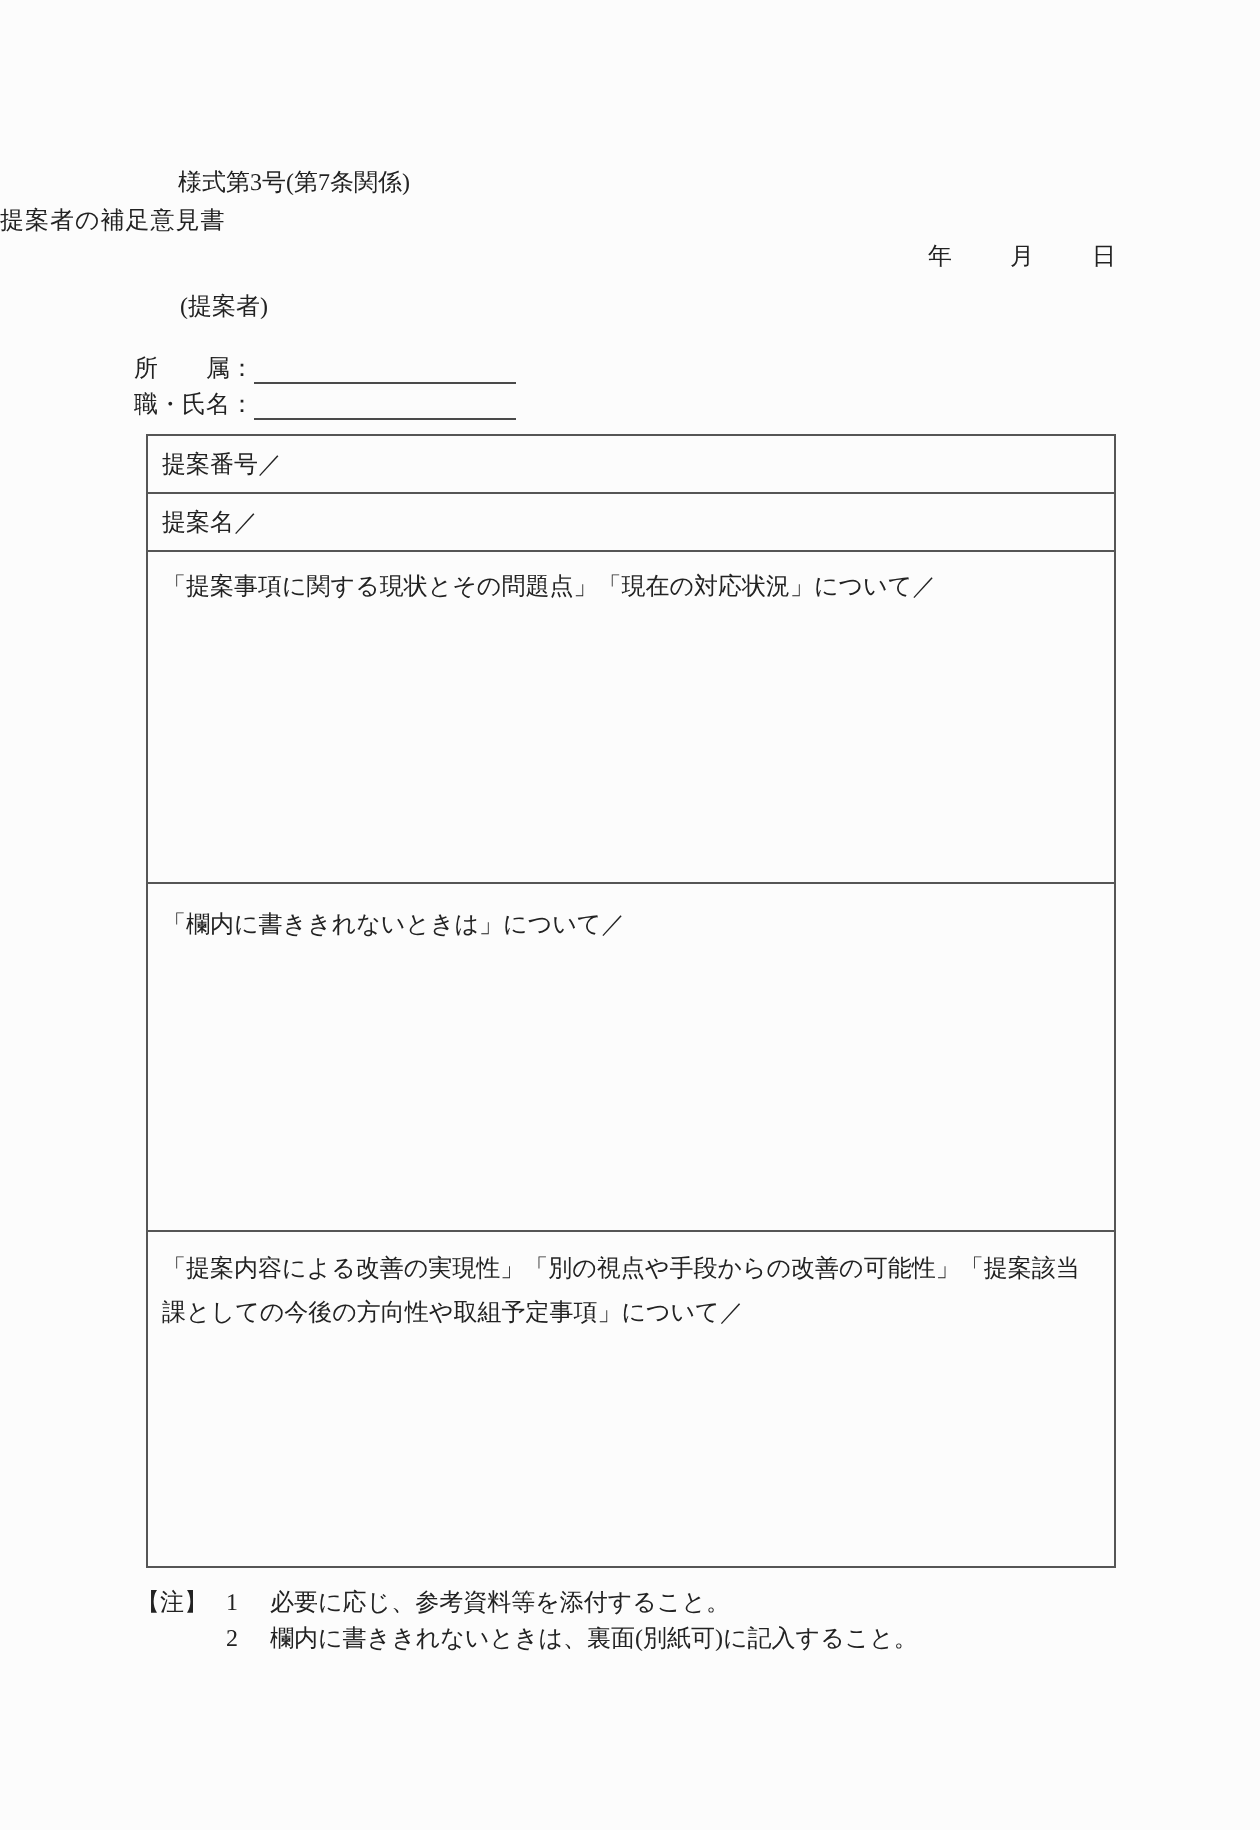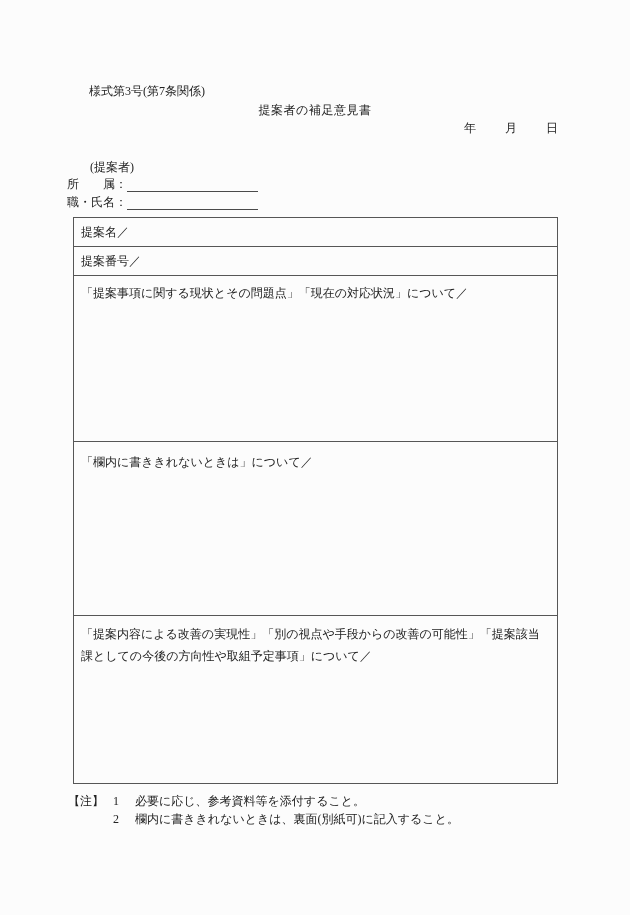--- a/index.html
+++ b/index.html
@@ -7,23 +7,23 @@
   body {
     width:630px; height:915px;
     font-family:"Liberation Serif","DejaVu Serif",serif;
   }
   .page {
     position:relative; width:630px; height:915px;
     background:#fcfcfc; color:#222222;
     font-size:12px; line-height:15px;
   }
   .form-number { position:absolute; left:75px; top:84px;margin-left:14px; }
-  .doc-title   { position:absolute; left:0; right:0; top:103px; text-align:center; letter-spacing:0.5px; }
+  .doc-title   { position:absolute; left:0; right:0; top:103px; letter-spacing:0.5px; }
   .date-line   { position:absolute; right:72px; top:121px; display:flex; gap:29px; }
-  .proposer-heading { position:absolute; left:90px; top:160px; }
+  .proposer-heading { position:absolute; left:90px; top:146px; }
   .field-row   { position:absolute; left:67px; display:flex; height:16px; }
   .row-affiliation { top:177px; }
   .row-name        { top:195px; }
   .field-label { display:inline-block; white-space:pre; }
   .fill-line   { display:inline-block; width:131px; height:15px; border-bottom:1px solid #4a4a4a; }
 
   .form-table {
     position:absolute; left:73px; top:217px; width:485px;
     border:1px solid #565656; background:transparent;
   }
@@ -61,25 +61,25 @@
     <span class="field-label">所　　属：</span>
       <span class="fill-line"></span>
   </div>
 
   <div class="field-row row-name">
     <span class="field-label">職・氏名：</span>
       <span class="fill-line"></span>
   </div>
 
   <div class="form-table">
+    <div class="t-row r1">
+      <span class="row-label">提案番号／</span>
+    </div>
     <div class="t-row r2">
       <span class="row-label">提案名／</span>
-    </div>
-    <div class="t-row r1">
-      <span class="row-label">提案番号／</span>
     </div>
     <div class="t-row r3">
       <span class="row-label">「提案事項に関する現状とその問題点」「現在の対応状況」について／</span>
     </div>
     <div class="t-row r4">
       <span class="row-label">「欄内に書ききれないときは」について／</span>
     </div>
     <div class="t-row r5">
       <span class="row-label">「提案内容による改善の実現性」「別の視点や手段からの改善の可能性」「提案該当課としての今後の方向性や取組予定事項」について／</span>
     </div>

